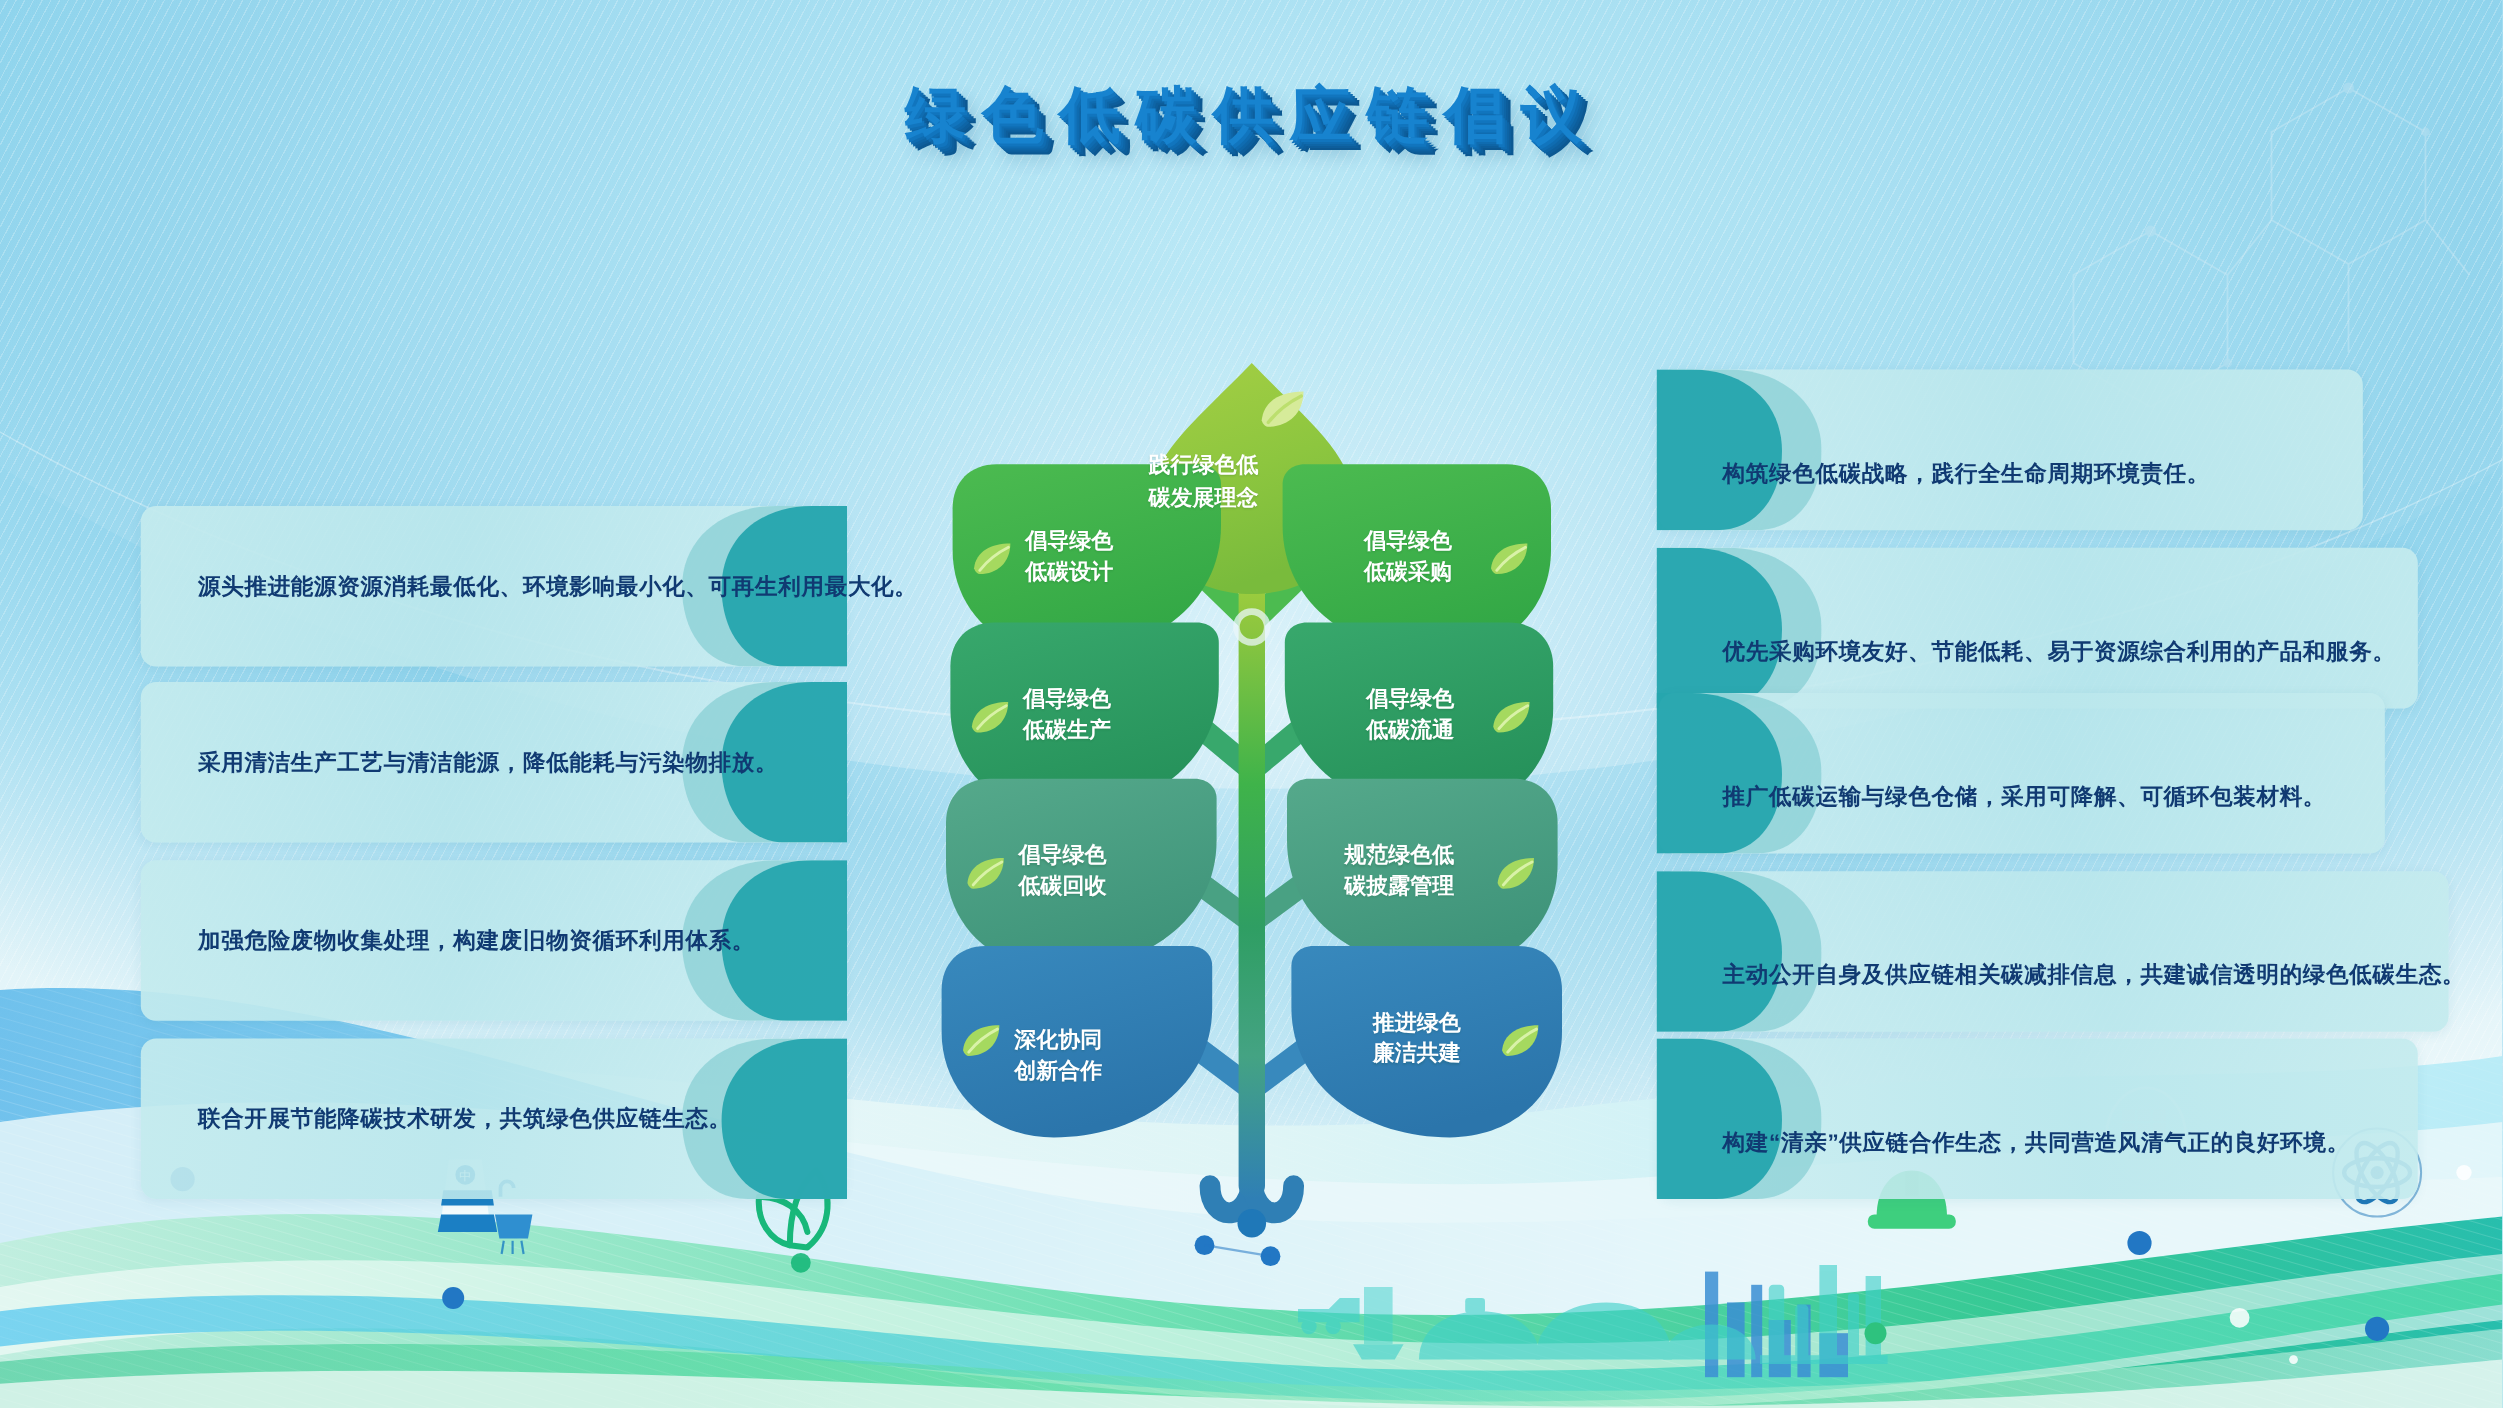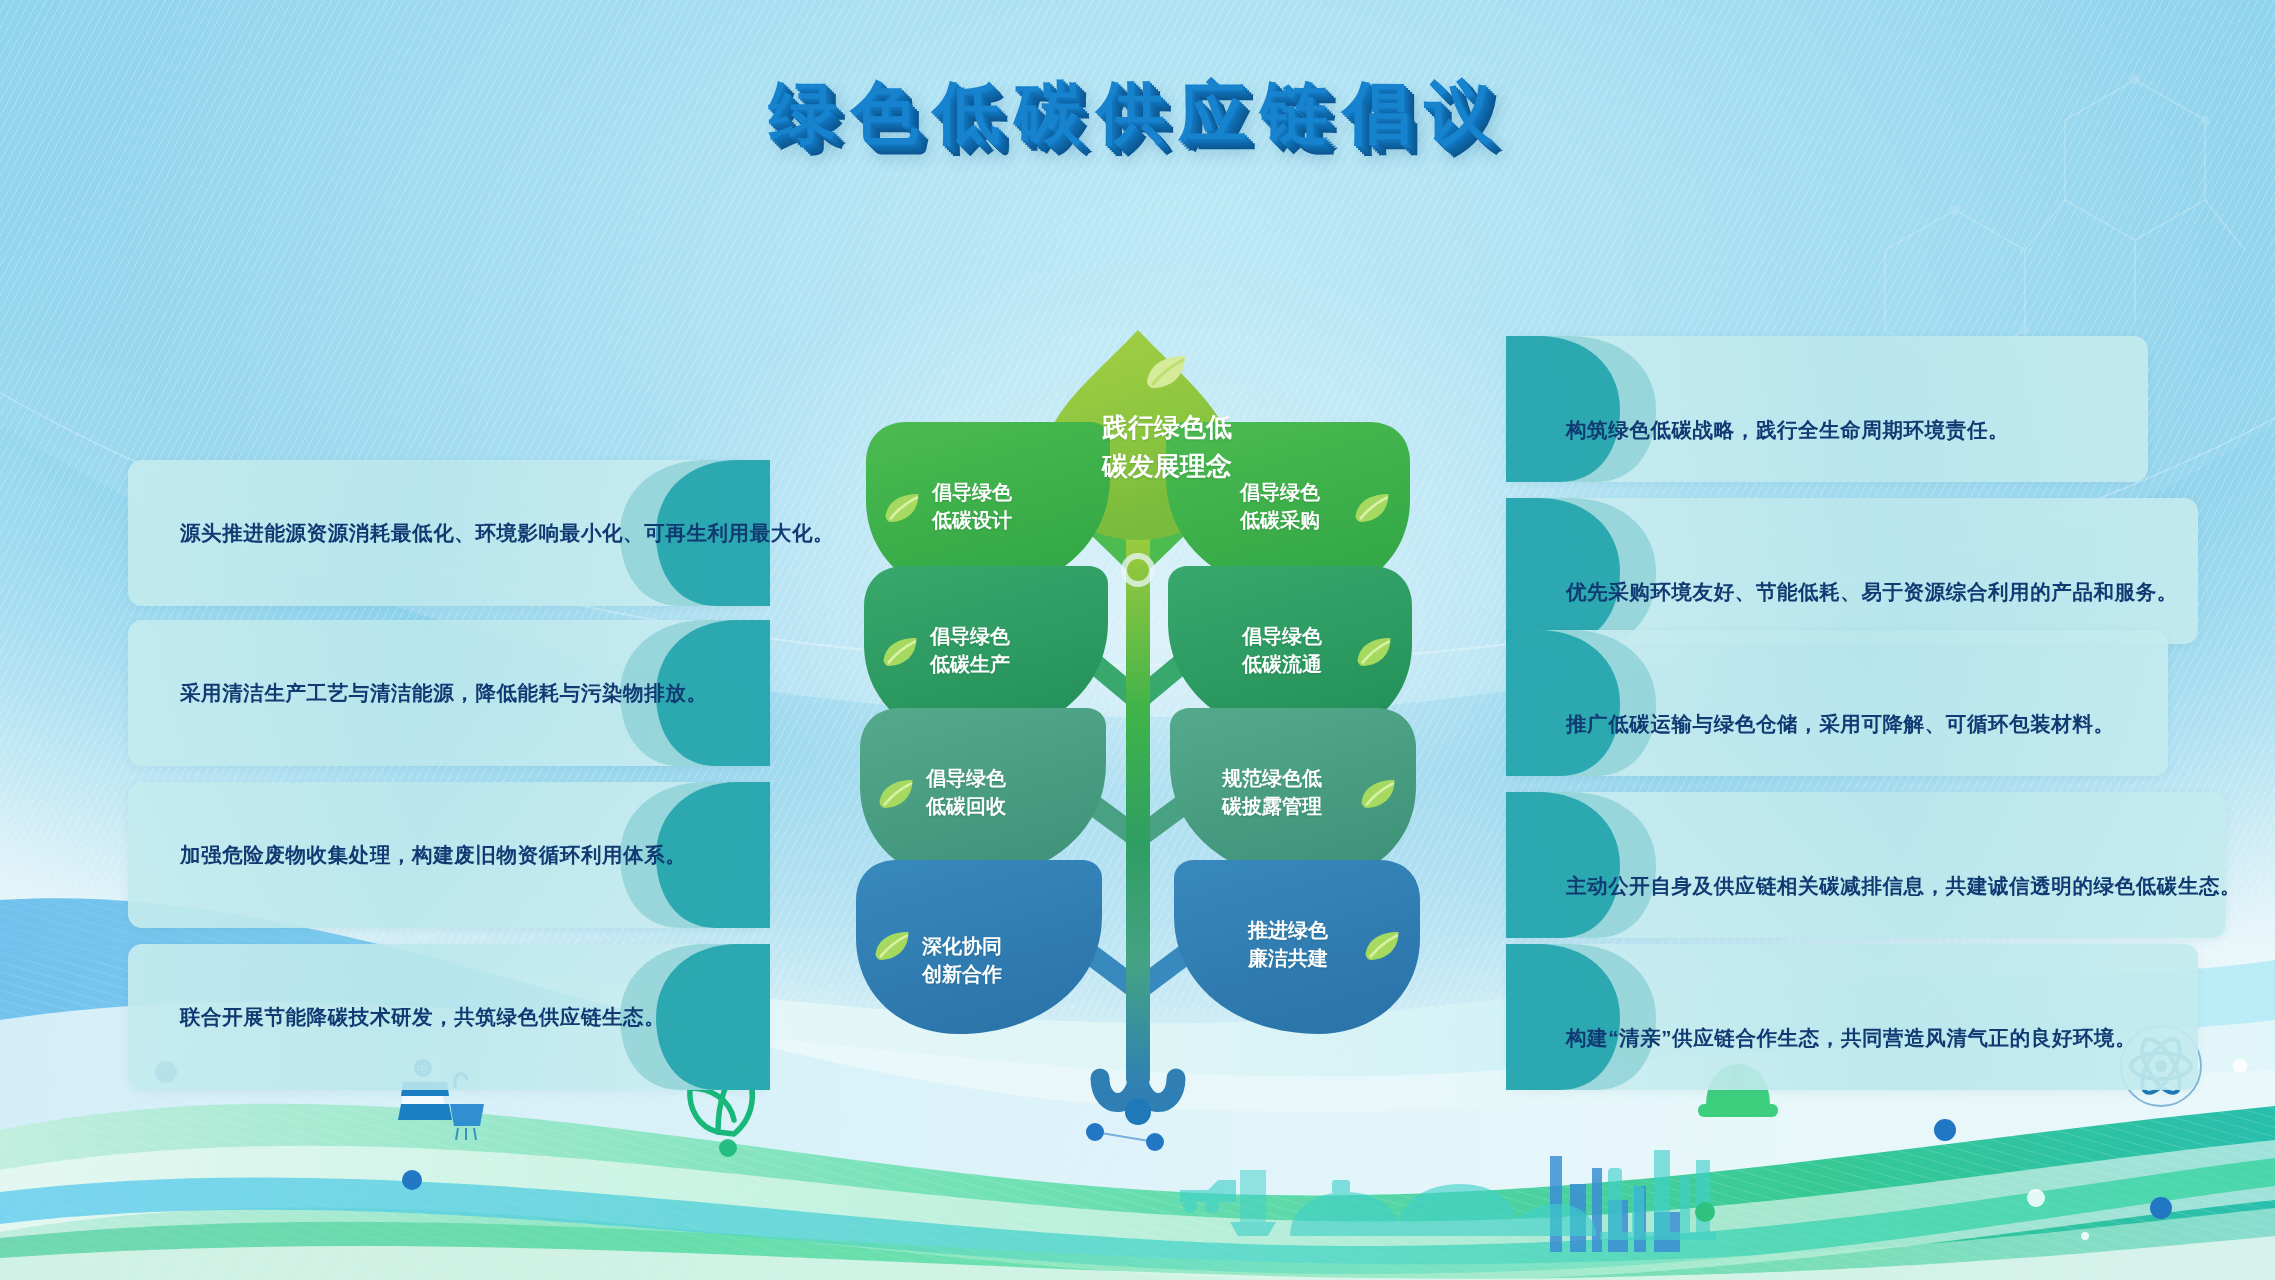--- a/index.html
+++ b/index.html
@@ -49,21 +49,21 @@
   
   .netdeco { position:absolute; right:0; top:0; width:640px; height:560px; opacity:.5; }
 
   
   .title-wrap {
     position:absolute; left:0; right:0; top:68px;
     text-align:center; z-index:20;
   }
   .title {
     display:inline-block;
-    font-size:68px; font-weight:700;
+    font-size:56px; font-weight:700;
     letter-spacing:14px;
     color:#1783cf;
     text-shadow:
       2px 2px 0 #1175be, 4px 4px 0 #0f6cb1, 6px 6px 0 #0e65a6,
       8px 8px 0 #0d5e9c, 10px 10px 0 #0c5892,
       11px 12px 16px rgba(10,70,120,.30);
     font-family:"Liberation Sans","DejaVu Sans",sans-serif;
   }
 
   
@@ -100,21 +100,21 @@
   .tree { position:absolute; left:0; top:0; width:2275px; height:1280px; z-index:16; }
   .tree svg { position:absolute; left:0; top:0; }
 
   .node-txt {
     position:absolute; z-index:18;
     color:#fff; font-weight:700;
     font-size:20px; line-height:1.42;
     text-shadow:0 1px 2px rgba(0,60,30,.18);
     white-space:nowrap; pointer-events:none;
   }
-  .node-txt.crown { font-size:26px; line-height:1.5; text-align:right; }
+  .node-txt.crown { font-size:20px; line-height:1.5; text-align:left; }
 
   .leafglyph { position:absolute; z-index:19; pointer-events:none; }
 
   
   .deco-ico { position:absolute; z-index:12; }
 </style>
 </head>
 <body>
 
 <div class="bg-root">

